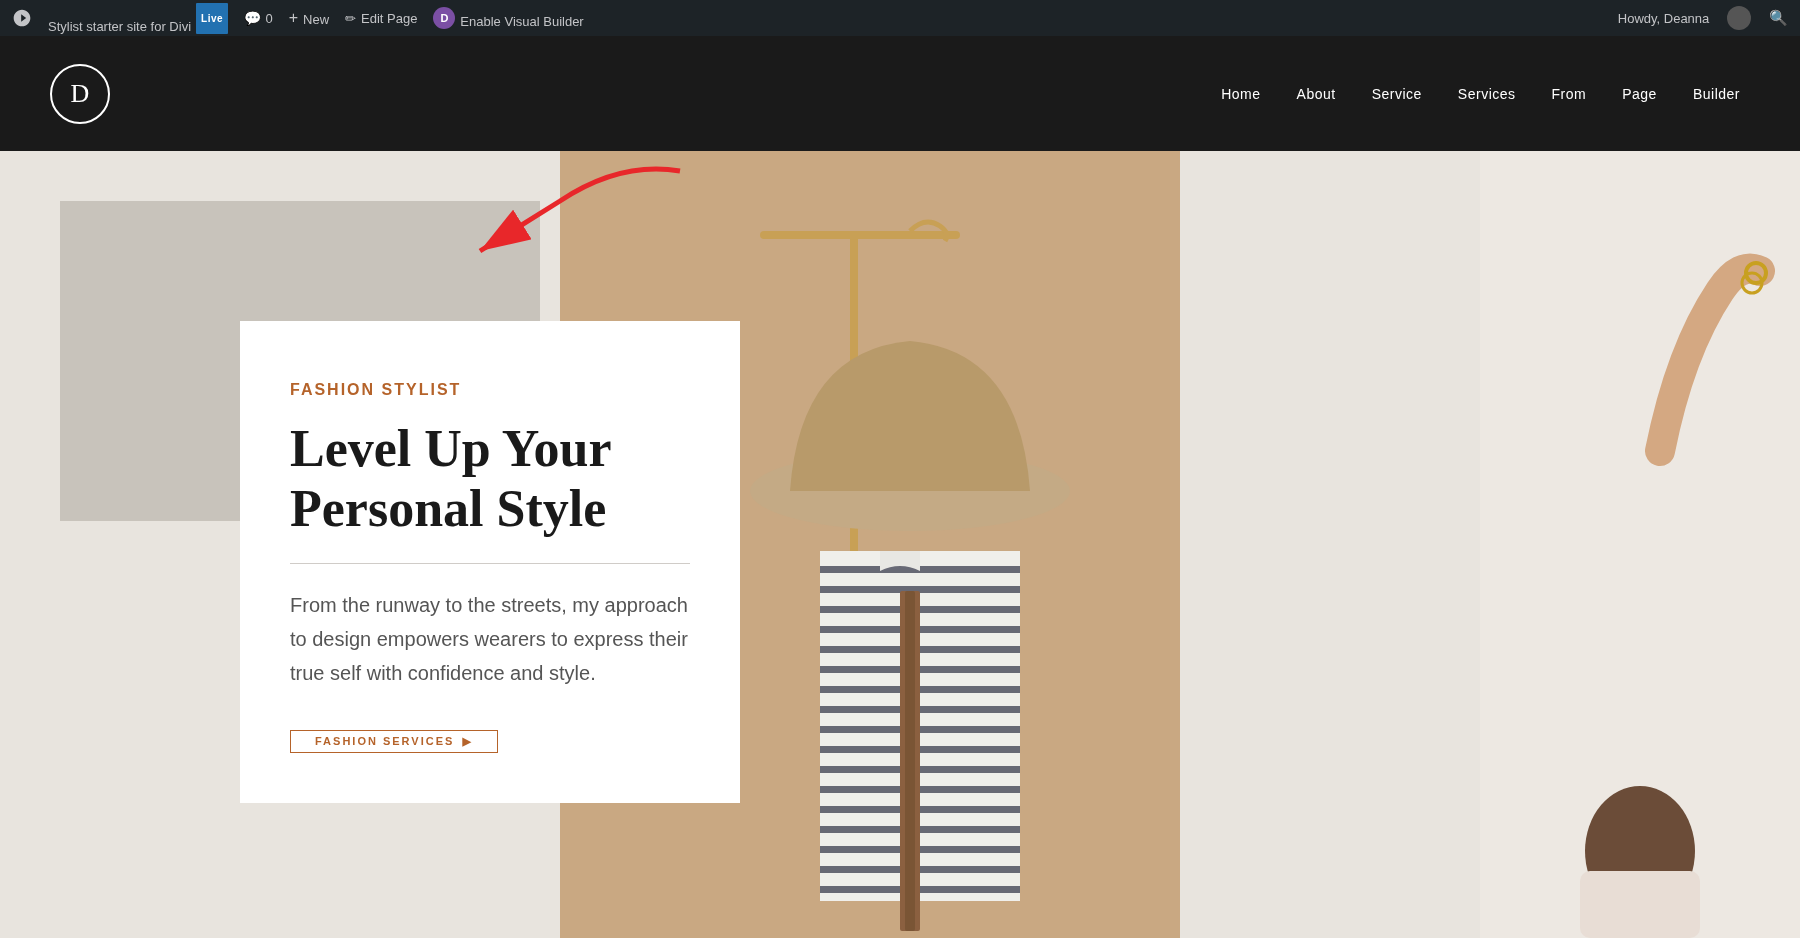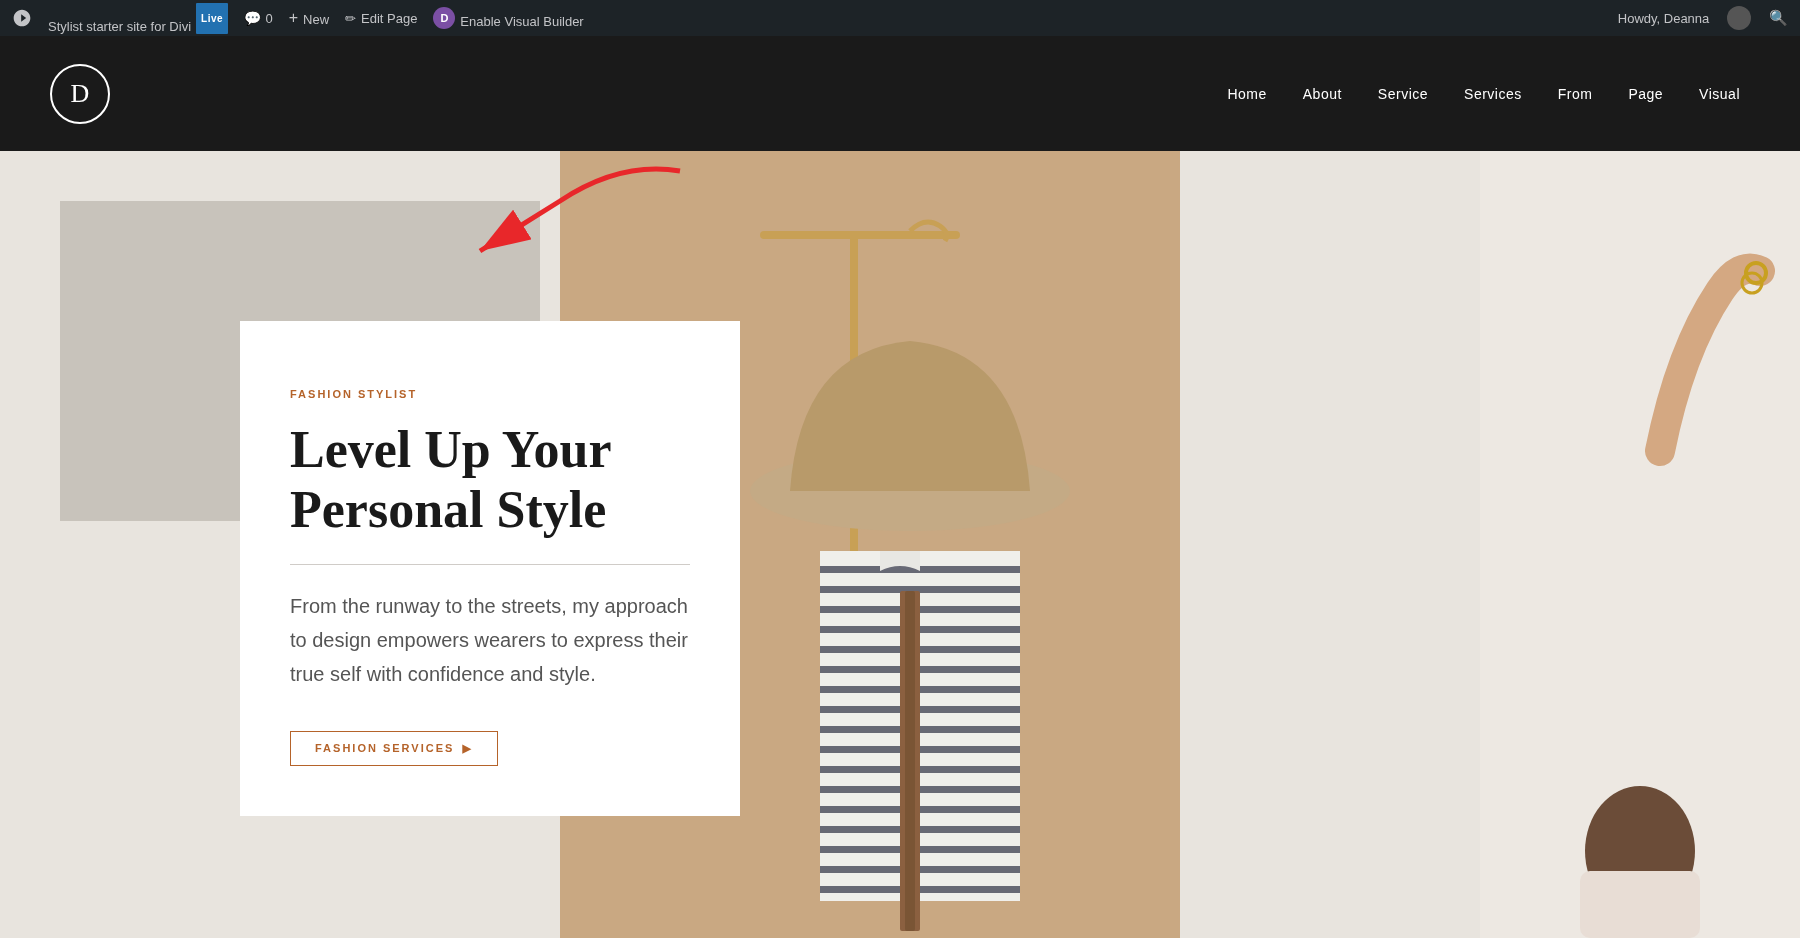--- a/index.html
+++ b/index.html
@@ -188,26 +188,25 @@
       left: 240px;
       width: 500px;
       min-height: 460px;
       background: #fff;
       z-index: 10;
       padding: 60px 50px 50px 50px;
     }
     .card-eyebrow {
       color: #b5632a;
       font-family: Arial, sans-serif;
-      font-size: 11px;
+      font-size: 16px;
       letter-spacing: 2px;
       font-weight: 600;
       text-transform: uppercase;
       margin-bottom: 20px;
-      margin-top: 7px;
     }
     .card-heading {
       font-family: Georgia, 'Times New Roman', serif;
       font-size: 52px;
       line-height: 1.15;
       color: #1a1a1a;
       font-weight: 700;
       margin-bottom: 24px;
     }
     .card-divider {
@@ -222,21 +221,21 @@
       line-height: 1.7;
       color: #555;
       margin-bottom: 40px;
     }
     .cta-button {
       display: inline-flex;
       align-items: center;
       gap: 8px;
       border: 1.5px solid #b5632a;
       color: #b5632a;
-      padding: 10px 24px;
+      padding: 4px 24px;
       font-family: Arial, sans-serif;
       font-size: 11px;
       letter-spacing: 2px;
       text-transform: uppercase;
       font-weight: 600;
       cursor: pointer;
       background: transparent;
       text-decoration: none;
     }
 
@@ -296,21 +295,21 @@
 
 <div id="site-header">
   <div class="divi-logo-circle">D</div>
   <nav class="site-nav">
     <a class="nav-item">Home</a>
     <a class="nav-item">About</a>
     <a class="nav-item">Service</a>
     <a class="nav-item">Services</a>
     <a class="nav-item">From</a>
     <a class="nav-item">Page</a>
-    <a class="nav-item">Visual</a>
+    <a class="nav-item">Builder</a>
   </nav>
 </div>
 
 <div id="main-content">
 
   <div class="gray-bg-shape"></div>
 
   <div class="hero-image-container">
     <div class="hero-image-bg">
 

